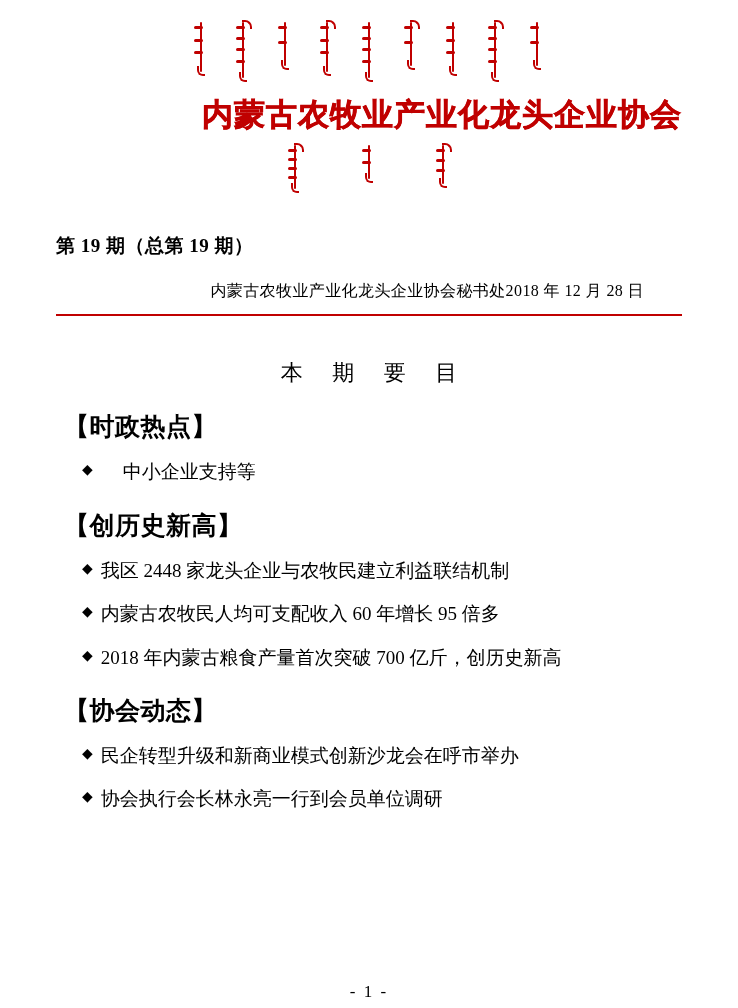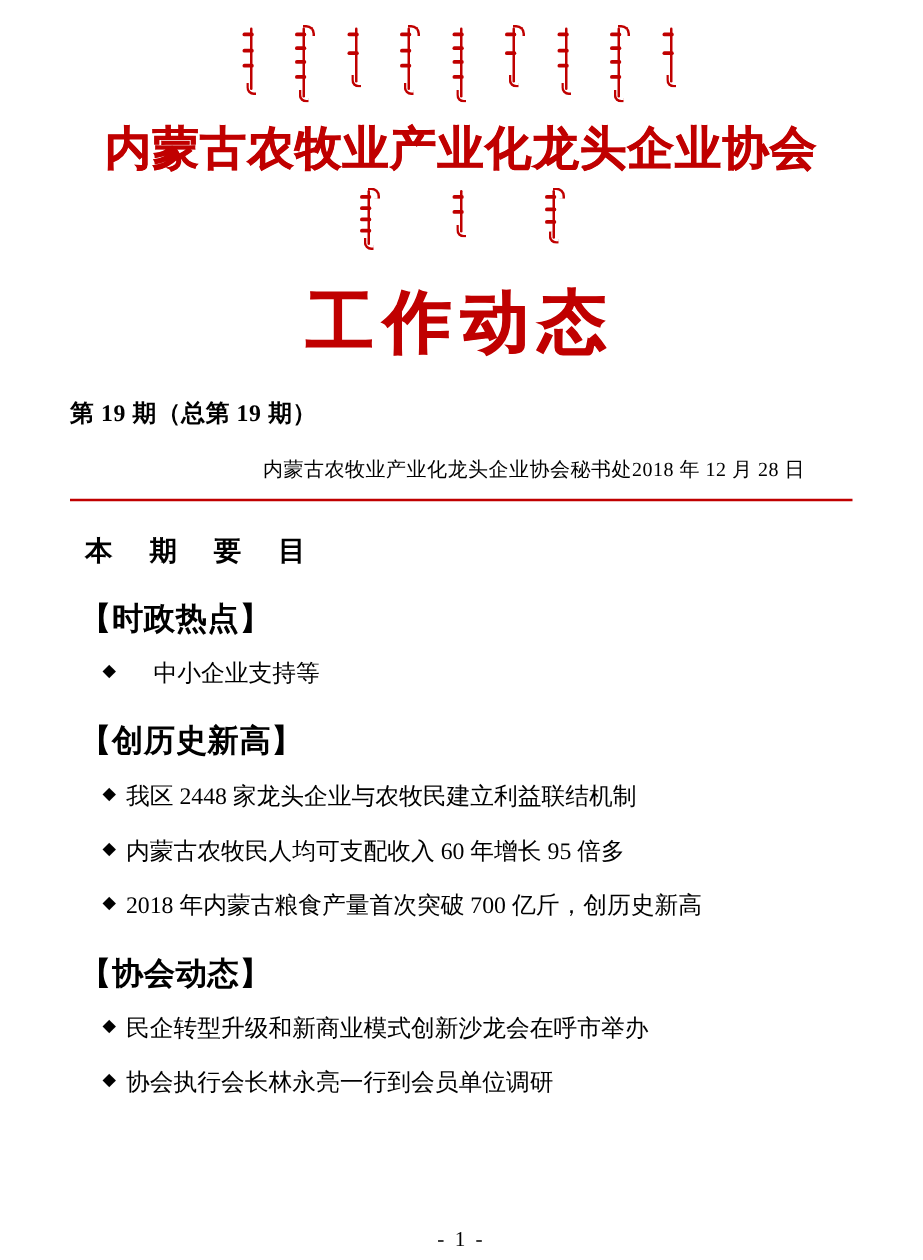--- a/index.html
+++ b/index.html
@@ -75,25 +75,25 @@
     left: 7px;
     width: 8px;
     height: 7px;
     border-top: 2.4px solid #c00000;
     border-right: 2.4px solid #c00000;
     border-top-right-radius: 7px;
   }
 
   
   .masthead {
-    text-align: center;
+    text-align: right;
     color: #c00000;
     font-family: "DejaVu Serif", "Liberation Serif", serif;
     font-weight: bold;
-    font-size: 37px;
+    font-size: 31px;
     letter-spacing: 1px;
     line-height: 1.2;
     margin-top: 4px;
     -webkit-text-stroke: 0.6px #c00000;
   }
 
   .worktitle {
     text-align: center;
     color: #c00000;
     font-family: "DejaVu Serif", "Liberation Serif", serif;
@@ -125,25 +125,25 @@
   .imprint .date { letter-spacing: 0.4px; padding-right: 28px; }
 
   .rule {
     height: 0;
     border-top: 2.5px solid #c00000;
     margin-top: 12px;
   }
 
   
   .contents-title {
-    text-align: left;
+    text-align: center;
     font-size: 22px;
-    font-weight: bold;
+    font-weight: normal;
     letter-spacing: 12px;
-    margin-top: 25px;
+    margin-top: 42px;
     text-indent: 12px;
   }
 
   .section-head {
     font-size: 25px;
     font-weight: bold;
     margin-top: 22px;
     margin-left: 8px;
     letter-spacing: 0.5px;
   }
@@ -277,21 +277,20 @@
       <div class="mongol-word" style="height: 51px;">
         <div class="spine" style="height: 39px; top: 4px;"></div>
         <div class="tooth" style="top: 8px;"></div>
         <div class="tooth" style="top: 17.75px;"></div>
         <div class="tooth" style="top: 27.5px;"></div>
         <div class="hook" style="top: 2px;"></div>
         <div class="tail" style="top: 37px;"></div>
       </div>
     </div>
 
-  <div class="worktitle">工作动态</div>
 
   <div class="issue">第 19 期（总第 19 期）</div>
 
   <div class="imprint">
     <div class="org">内蒙古农牧业产业化龙头企业协会秘书处</div>
     <div class="date">2018 年 12 月 28 日</div>
   </div>
 
   <div class="rule"></div>
 

